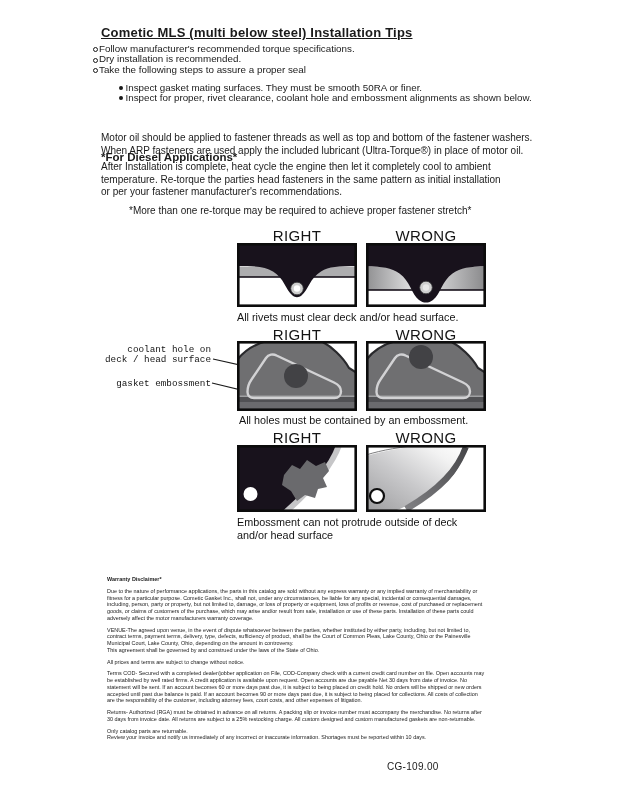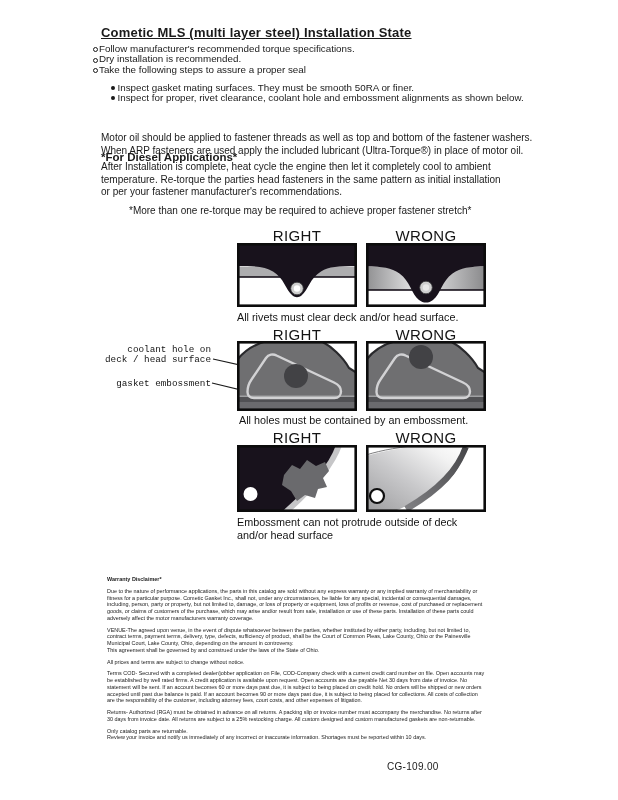--- a/index.html
+++ b/index.html
@@ -5,41 +5,41 @@
   html,body{margin:0;padding:0;background:#fff;}
   .page{position:relative;width:618px;height:800px;background:#fff;overflow:hidden;
         font-family:"Liberation Sans", sans-serif;color:#1a1a1a;}
   .abs{position:absolute;}
   .title{font-size:13px;font-weight:bold;text-decoration:underline;letter-spacing:.2px;white-space:nowrap;}
   .bullets{font-size:9.8px;line-height:10.4px;}
   .blt{position:relative;padding-left:6px;white-space:nowrap;}
   .blt::before{content:"";position:absolute;left:0;top:3.2px;width:3px;height:3px;
                border:.9px solid #1a1a1a;border-radius:50%;}
   .subs{margin-top:7.5px;margin-left:18px;}
-  .sub{position:relative;padding-left:6.5px;white-space:nowrap;}
+  .sub{position:relative;padding-left:6.5px;white-space:nowrap;margin-left:8px;}
   .sub::before{content:"";position:absolute;left:0;top:3.2px;width:3.8px;height:3.8px;
                background:#1a1a1a;border-radius:50%;}
   .h2{font-size:11.5px;font-weight:bold;white-space:nowrap;margin-top:37px;}
   .para{font-size:10px;line-height:12.6px;white-space:pre-line;width:440px;}
   .dlabel{width:120px;text-align:center;font-size:15px;letter-spacing:.4px;color:#141414;}
   .cap{font-size:10.8px;color:#141414;white-space:pre-line;line-height:12.6px;}
   .callout{font-size:9.3px;line-height:9.8px;text-align:right;white-space:pre-line;color:#141414;font-family:Liberation Mono, monospace;}
   .panel{line-height:0;}
   .panel svg{display:block;}
   .disc{width:426px;font-size:5.45px;line-height:6.75px;color:#222;}
   .disc .dh{font-weight:bold;margin-bottom:5px;}
   .disc p{margin:0 0 5px 0;white-space:pre-line;}
   .footer{font-size:10px;letter-spacing:.3px;color:#1a1a1a;}
 </style>
 </head>
 <body>
 
 <div class="page">
 
-  <div class="abs title" style="left:101px;top:25px;">Cometic MLS (multi layer steel) Installation State</div>
+  <div class="abs title" style="left:101px;top:25px;">Cometic MLS (multi below steel) Installation Tips</div>
 
   <div class="abs bullets" style="left:93px;top:44px;">
     <div class="blt">Follow manufacturer's recommended torque specifications.</div>
     <div class="blt">Dry installation is recommended.</div>
     <div class="blt">Take the following steps to assure a proper seal</div>
     <div class="subs">
       <div class="sub">Inspect gasket mating surfaces.  They must be smooth 50RA or finer.</div>
       <div class="sub">Inspect for proper, rivet clearance, coolant hole and embossment alignments as shown below.</div>
     </div>
   </div>

